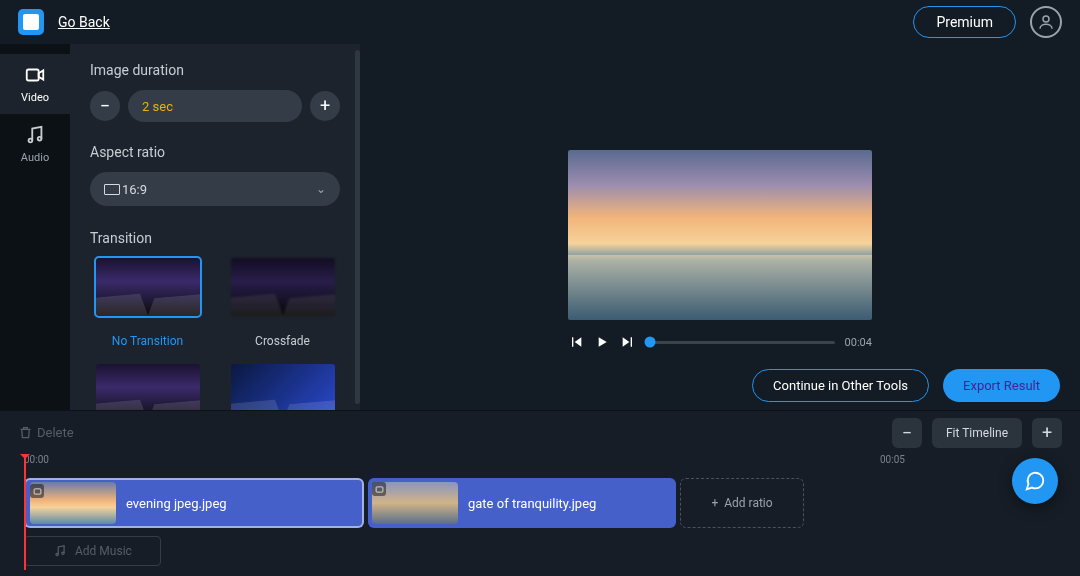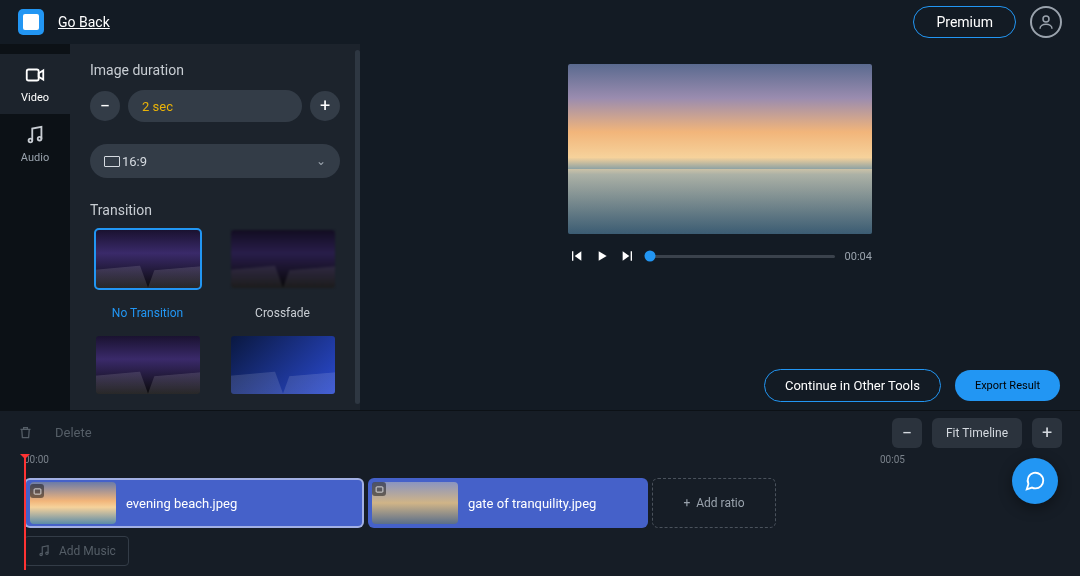--- a/index.html
+++ b/index.html
@@ -37,62 +37,62 @@
   .titem .thumb{width:104px;height:58px;border-radius:3px;background:linear-gradient(180deg,#1a1230 0%,#3a2a6a 40%,#0a0a0a 100%);position:relative;overflow:hidden;}
   .titem .thumb::before,.titem .thumb::after{content:"";position:absolute;bottom:0;width:50%;height:70%;background:linear-gradient(175deg,transparent 50%,rgba(255,255,255,0.12) 52%);}
   .titem .thumb::before{left:0;transform:skewX(20deg);transform-origin:bottom left;}
   .titem .thumb::after{right:0;transform:skewX(-20deg);transform-origin:bottom right;}
   .titem.sel .thumb{outline:2px solid #2296f3;}
   .titem .lab{font-size:12px;color:#c8cdd3;}
   .titem.sel .lab{color:#2296f3;}
   .titem.cf .thumb{filter:brightness(0.7) blur(1px);}
   
   .previewcol{flex:1;display:flex;flex-direction:column;background:#131b24;}
-  .stage{flex:1;display:flex;flex-direction:column;align-items:center;justify-content:flex-start;padding:20px 40px 10px;}
+  .stage{flex:1;display:flex;flex-direction:column;align-items:center;justify-content:flex-end;padding:20px 40px 10px;}
   .player{width:304px;height:200px;display:flex;flex-direction:column;}
   .screen{flex:1;background:#000;display:flex;align-items:center;justify-content:center;border-radius:2px;overflow:hidden;}
   .sunset{width:100%;height:100%;background:
      linear-gradient(180deg,#5a6a8f 0%,#9a8caf 20%,#f2b57a 40%,#f6d29b 55%,#5b8ba8 65%,#3a5f7a 100%);
      position:relative;}
   .sunset::after{content:"";position:absolute;left:0;right:0;bottom:0;height:38%;background:linear-gradient(180deg,rgba(255,220,170,0.55),rgba(60,90,110,0.6));}
   .controls{display:flex;align-items:center;gap:10px;margin-top:14px;}
   .controls .pbtn{color:#fff;cursor:pointer;display:flex;}
   .controls .pbtn svg{width:16px;height:16px;}
   .controls .track{flex:1;height:3px;background:#3a424c;border-radius:2px;position:relative;cursor:pointer;}
   .controls .track .dot{position:absolute;left:4px;top:50%;width:11px;height:11px;background:#2296f3;border-radius:50%;transform:translate(-50%,-50%);}
   .controls .time{font-size:11px;color:#9aa3ad;}
   .actionbar{height:50px;display:flex;align-items:center;justify-content:flex-end;gap:14px;padding:0 20px;}
   .btn-outline{border:1.5px solid #2296f3;color:#fff;background:transparent;border-radius:20px;padding:8px 20px;font-size:13px;cursor:pointer;}
-  .btn-solid{border:none;color:#000000;background:#2296f3;border-radius:20px;padding:9px 20px;font-size:11px;cursor:pointer;}
+  .btn-solid{border:none;color:#4c1d95;background:#2296f3;border-radius:20px;padding:9px 20px;font-size:13px;cursor:pointer;}
   
   .tlwrap{background:#161d26;}
   .tl-top{height:44px;display:flex;align-items:center;padding:0 18px;gap:10px;border-top:1px solid #0c1116;}
-  .tl-top .del{display:flex;align-items:center;gap:22px;color:#555e67;font-size:13px;cursor:pointer;}
+  .tl-top .del{display:flex;align-items:center;gap:4px;color:#555e67;font-size:13px;cursor:pointer;}
   .tl-top .del svg{width:15px;height:15px;}
   .tl-top .sp{flex:1;}
   .squarebtn{width:30px;height:30px;border-radius:6px;background:#2b333d;color:#d5dae0;display:flex;align-items:center;justify-content:center;cursor:pointer;font-size:18px;}
   .fit{height:30px;border-radius:6px;background:#2b333d;color:#d5dae0;display:flex;align-items:center;padding:0 14px;font-size:12px;cursor:pointer;}
   .ruler{position:relative;height:18px;padding:0 24px;font-size:10px;color:#7a828b;}
   .ruler .t0{position:absolute;left:24px;}
   .ruler .t5{position:absolute;left:880px;}
   .tracks{position:relative;padding:6px 24px 10px;}
   .playhead{position:absolute;left:24px;top:-16px;bottom:6px;width:2px;background:#ff3333;z-index:5;}
   .playhead::before{content:"";position:absolute;top:-2px;left:50%;transform:translateX(-50%);border:5px solid transparent;border-top-color:#ff3333;}
   .clip-row{display:flex;align-items:stretch;gap:4px;height:50px;}
   .clip{background:#4561c9;border-radius:6px;display:flex;align-items:center;padding:4px 10px 4px 4px;gap:10px;cursor:pointer;position:relative;}
   .clip .ci{position:absolute;top:4px;left:4px;width:14px;height:14px;border-radius:3px;background:rgba(0,0,0,0.45);display:flex;align-items:center;justify-content:center;}
   .clip .ci svg{width:9px;height:9px;fill:#fff;}
   .clip .cthumb{width:86px;height:42px;border-radius:4px;background:linear-gradient(180deg,#6b7ba8 0%,#f2b57a 45%,#f6d29b 60%,#5b8ba8 100%);}
   .clip.c2 .cthumb{width:86px;background:linear-gradient(180deg,#8a95c0 0%,#d0b487 50%,#5a6e8a 100%);}
   .clip .clabel{color:#fff;font-size:13px;}
   .clip.c1{width:340px;border:2px solid rgba(255,255,255,0.5);}
-  .clip.c2{width:280px;}
+  .clip.c2{width:308px;}
   .addfiles{width:124px;border:1.5px dashed #4a525c;border-radius:6px;display:flex;align-items:center;justify-content:center;gap:6px;font-size:12px;color:#9aa3ad;cursor:pointer;}
   .musicrow{margin-top:8px;}
-  .addmusic{display:inline-flex;align-items:center;gap:8px;height:30px;border:1px solid #333c47;border-radius:4px;padding:0 12px;font-size:12px;color:#555e67;cursor:pointer;}
+  .addmusic{display:inline-flex;align-items:center;gap:8px;height:30px;border:1px solid #333c47;border-radius:4px;padding:0 28px;font-size:12px;color:#555e67;cursor:pointer;}
   .addmusic svg{width:14px;height:14px;}
   .help{position:fixed;right:22px;bottom:72px;width:46px;height:46px;border-radius:50%;background:#2296f3;display:flex;align-items:center;justify-content:center;cursor:pointer;box-shadow:0 4px 14px rgba(0,0,0,0.4);}
   .help svg{width:22px;height:22px;stroke:#fff;}
 </style>
 </head>
 <body>
 
 <div class="topbar">
   <div class="logo">
       <span></span>
@@ -129,20 +129,21 @@
   </div>
 
   <div class="side">
     <h4>Image duration</h4>
     <div class="stepper">
       <div class="round">−</div>
       <div class="val">2 sec</div>
       <div class="round">+</div>
     </div>
 
+    <h4>Aspect ratio</h4>
     <div class="select">
       <span class="ico"></span>
       <span>16:9</span>
       <span class="sp"></span>
       <span class="chev">⌄</span>
     </div>
 
     <h4>Transition</h4>
     <div class="tgrid">
       <div class="titem sel">
@@ -218,21 +219,21 @@
   <div class="tracks">
     <div class="playhead"></div>
     <div class="clip-row">
       <div class="clip c1">
         <div class="ci">
             <svg viewBox="0 0 24 24">
               <rect x="3" y="5" width="18" height="14" rx="2" fill="none" stroke="#fff" stroke-width="2"></rect>
             </svg>
           </div>
         <div class="cthumb"></div>
-        <div class="clabel">evening beach.jpeg</div>
+        <div class="clabel">evening jpeg.jpeg</div>
       </div>
       <div class="clip c2">
         <div class="ci">
             <svg viewBox="0 0 24 24">
               <rect x="3" y="5" width="18" height="14" rx="2" fill="none" stroke="#fff" stroke-width="2"></rect>
             </svg>
           </div>
         <div class="cthumb"></div>
         <div class="clabel">gate of tranquility.jpeg</div>
       </div>

